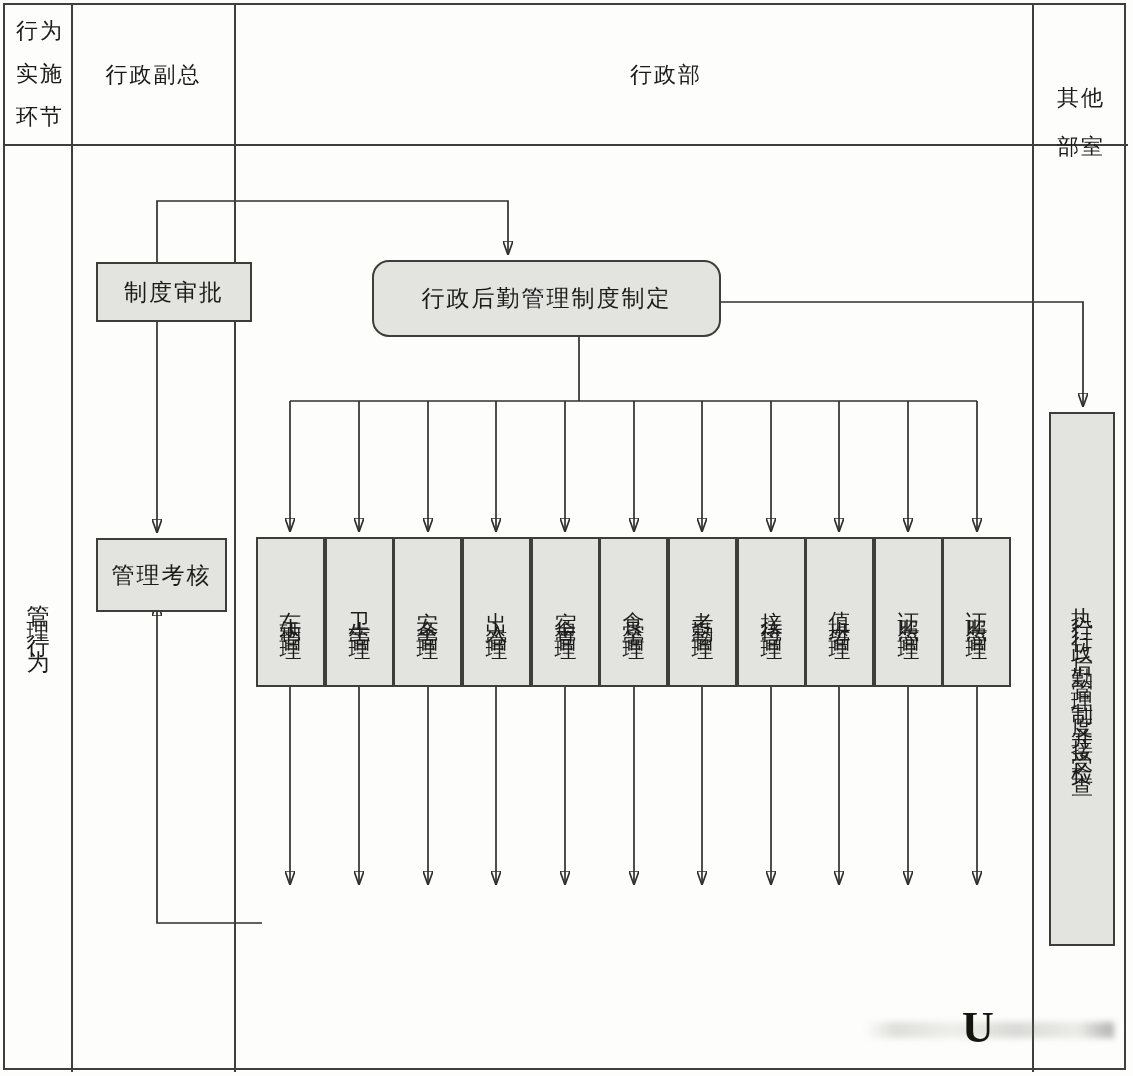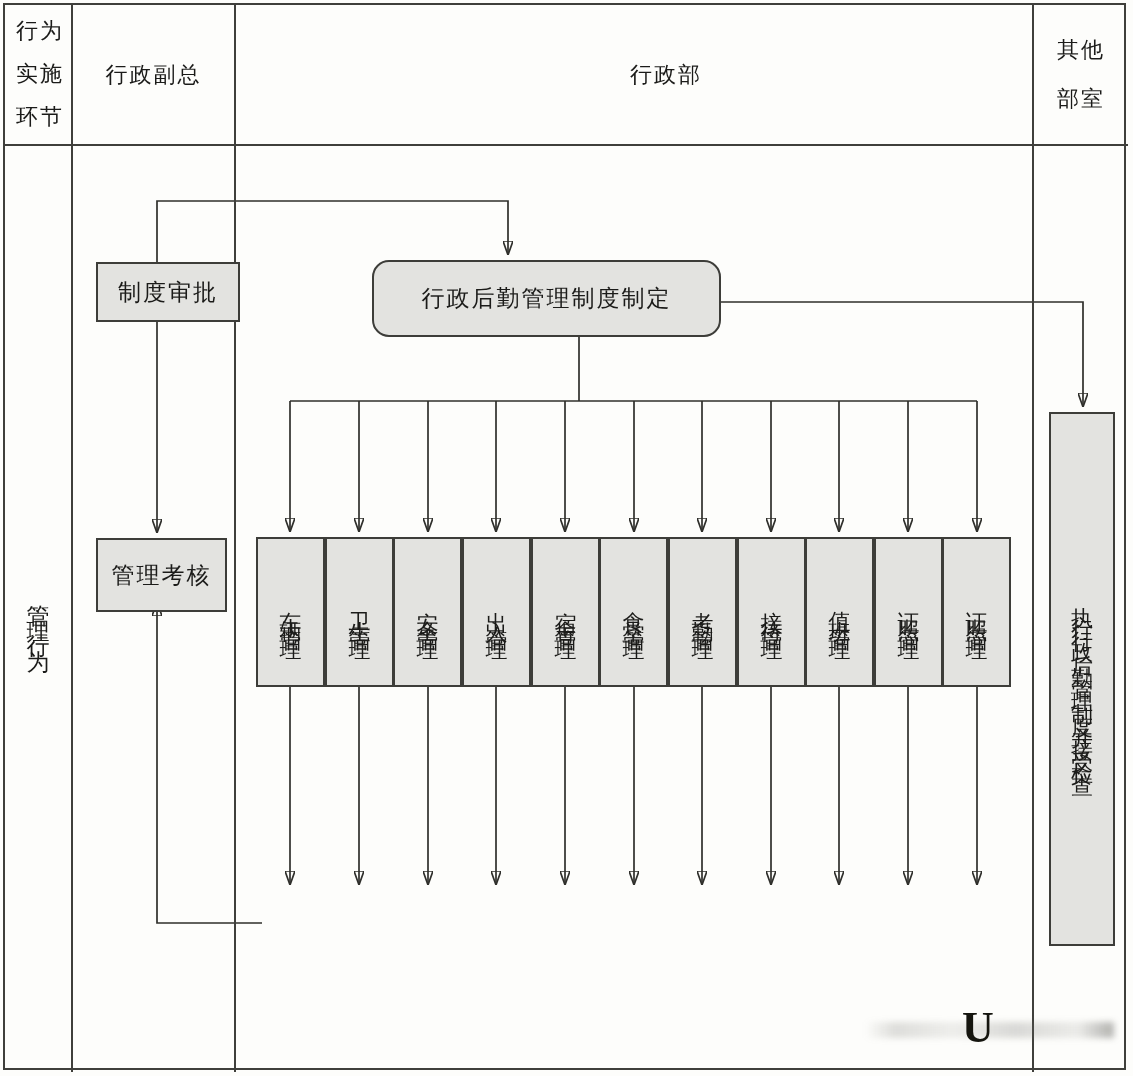--- a/index.html
+++ b/index.html
@@ -19,35 +19,35 @@
   .vline{position:absolute;top:3px;width:2px;height:1069px;background:var(--grid);}
   .v1{left:71px;} .v2{left:234px;} .v3{left:1032px;}
   .hline{position:absolute;left:3px;top:144px;width:1125px;height:2px;background:var(--grid);}
 
   
   .hcell{position:absolute;top:5px;height:139px;display:flex;align-items:center;justify-content:center;font-size:22px;letter-spacing:2px;}
   .hc1{left:5px;width:66px;}
   .hc1 .wrap2{width:52px;line-height:1.95;text-align:right;word-break:break-all;}
   .hc2{left:73px;width:161px;}
   .hc3{left:236px;width:796px;margin-left:32px;}
-  .hc4{left:1034px;width:94px;}
+  .hc4{left:1034px;width:94px;margin-top:48px;}
   .hc4 .wrap2{width:52px;line-height:2.2;text-align:center;word-break:break-all;}
 
   
   .row-label{position:absolute;left:5px;top:532px;width:66px;height:170px;display:flex;align-items:center;justify-content:center;}
   .row-label span{writing-mode:vertical-rl;font-size:23px;letter-spacing:15px;}
 
   
   svg.connectors{position:absolute;left:0;top:0;width:1133px;height:1076px;}
   svg.connectors path{stroke:var(--line);stroke-width:1.7;fill:none;}
   .arrowhead{fill:var(--line);stroke:none;}
 
   
   .node{position:absolute;background:var(--box-fill);border:2px solid var(--box-border);box-sizing:border-box;display:flex;align-items:center;justify-content:center;font-size:23px;letter-spacing:2px;}
-  .n-approval{left:96px;top:262px;width:144px;height:60px;}
+  .n-approval{left:96px;top:262px;width:156px;height:60px;}
   .n-assess{left:96px;top:538px;width:131px;height:74px;}
   .n-formulate{left:372px;top:260px;width:349px;height:77px;border-radius:17px;}
   .n-summary{left:262px;top:890px;width:749px;height:55px;}
   .n-exec{left:1049px;top:412px;width:66px;height:534px;}
   .n-exec span{writing-mode:vertical-rl;font-size:22px;letter-spacing:12px;line-height:1;}
 
   .dept{position:absolute;top:537px;width:69px;height:150px;background:var(--box-fill);border:2px solid var(--box-border);box-sizing:border-box;display:flex;align-items:center;justify-content:center;}
   .dept span{writing-mode:vertical-rl;font-size:22px;letter-spacing:9px;line-height:1;}
   .d0{left:256px;} .d1{left:325px;} .d2{left:393px;} .d3{left:462px;} .d4{left:531px;}
   .d5{left:599px;} .d6{left:668px;} .d7{left:737px;} .d8{left:805px;} .d9{left:874px;} .d10{left:942px;}

